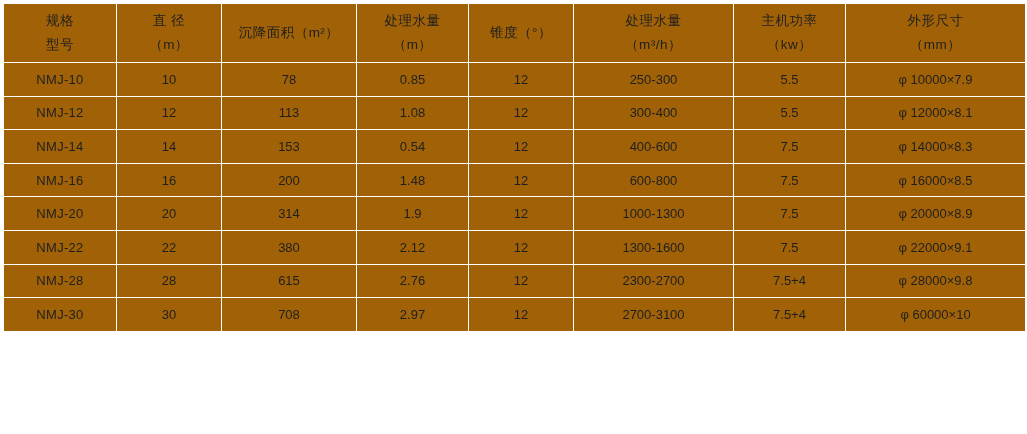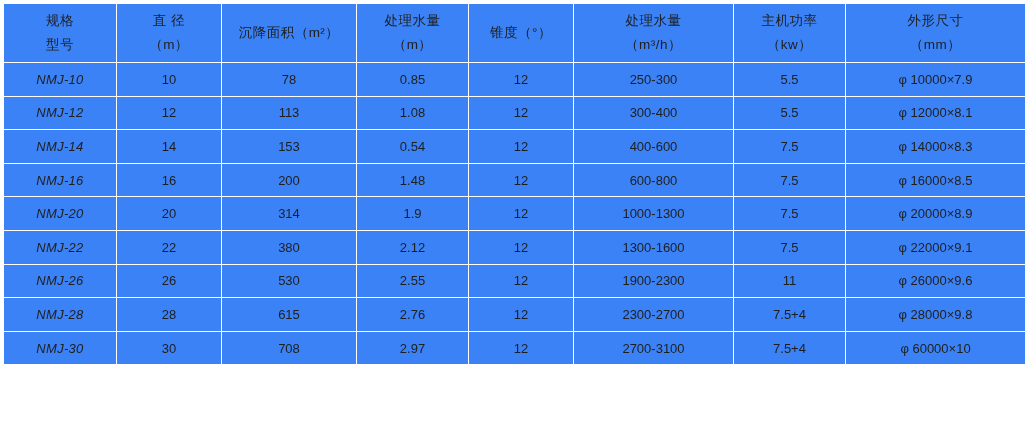--- a/index.html
+++ b/index.html
@@ -10,21 +10,21 @@
   body {
     width: 1027px;
     height: 434px;
     font-family: "Liberation Sans", sans-serif;
   }
   .spec-table {
     border-collapse: collapse;
     width: 1022px;
     margin: 3px 0 4px 3px;
     table-layout: fixed;
-    background: #3b82f6;
+    background: #a16207;
   }
   .spec-table td, .spec-table th {
     border: 1px solid #ffffff;
     text-align: center;
     vertical-align: middle;
     color: #1f1f1f;
     font-size: 13.5px;
     font-weight: normal;
     padding: 0;
   }
@@ -36,21 +36,20 @@
   }
   .spec-table tbody td {
     height: 32.6px;
     font-size: 13px;
   }
   .model-cell {
     color: #1a4fa0;
     font-weight: bold;
     letter-spacing: 0.3px;
     font-size: 13px;
-    font-style: italic;
   }
   .hdr-l1 { display: block; }
   .hdr-l2 { display: block; }
   
   col.c0 { width: 113px; }
   col.c1 { width: 105px; }
   col.c2 { width: 135px; }
   col.c3 { width: 112px; }
   col.c4 { width: 105px; }
   col.c5 { width: 160px; }
@@ -162,30 +161,20 @@
       <td class="model-cell">NMJ-22</td>
       <td>22</td>
       <td>380</td>
       <td>2.12</td>
       <td>12</td>
       <td>1300-1600</td>
       <td>7.5</td>
       <td>φ 22000×9.1</td>
     </tr>
     <tr>
-      <td class="model-cell">NMJ-26</td>
-      <td>26</td>
-      <td>530</td>
-      <td>2.55</td>
-      <td>12</td>
-      <td>1900-2300</td>
-      <td>11</td>
-      <td>φ 26000×9.6</td>
-    </tr>
-    <tr>
       <td class="model-cell">NMJ-28</td>
       <td>28</td>
       <td>615</td>
       <td>2.76</td>
       <td>12</td>
       <td>2300-2700</td>
       <td>7.5+4</td>
       <td>φ 28000×9.8</td>
     </tr>
     <tr>

